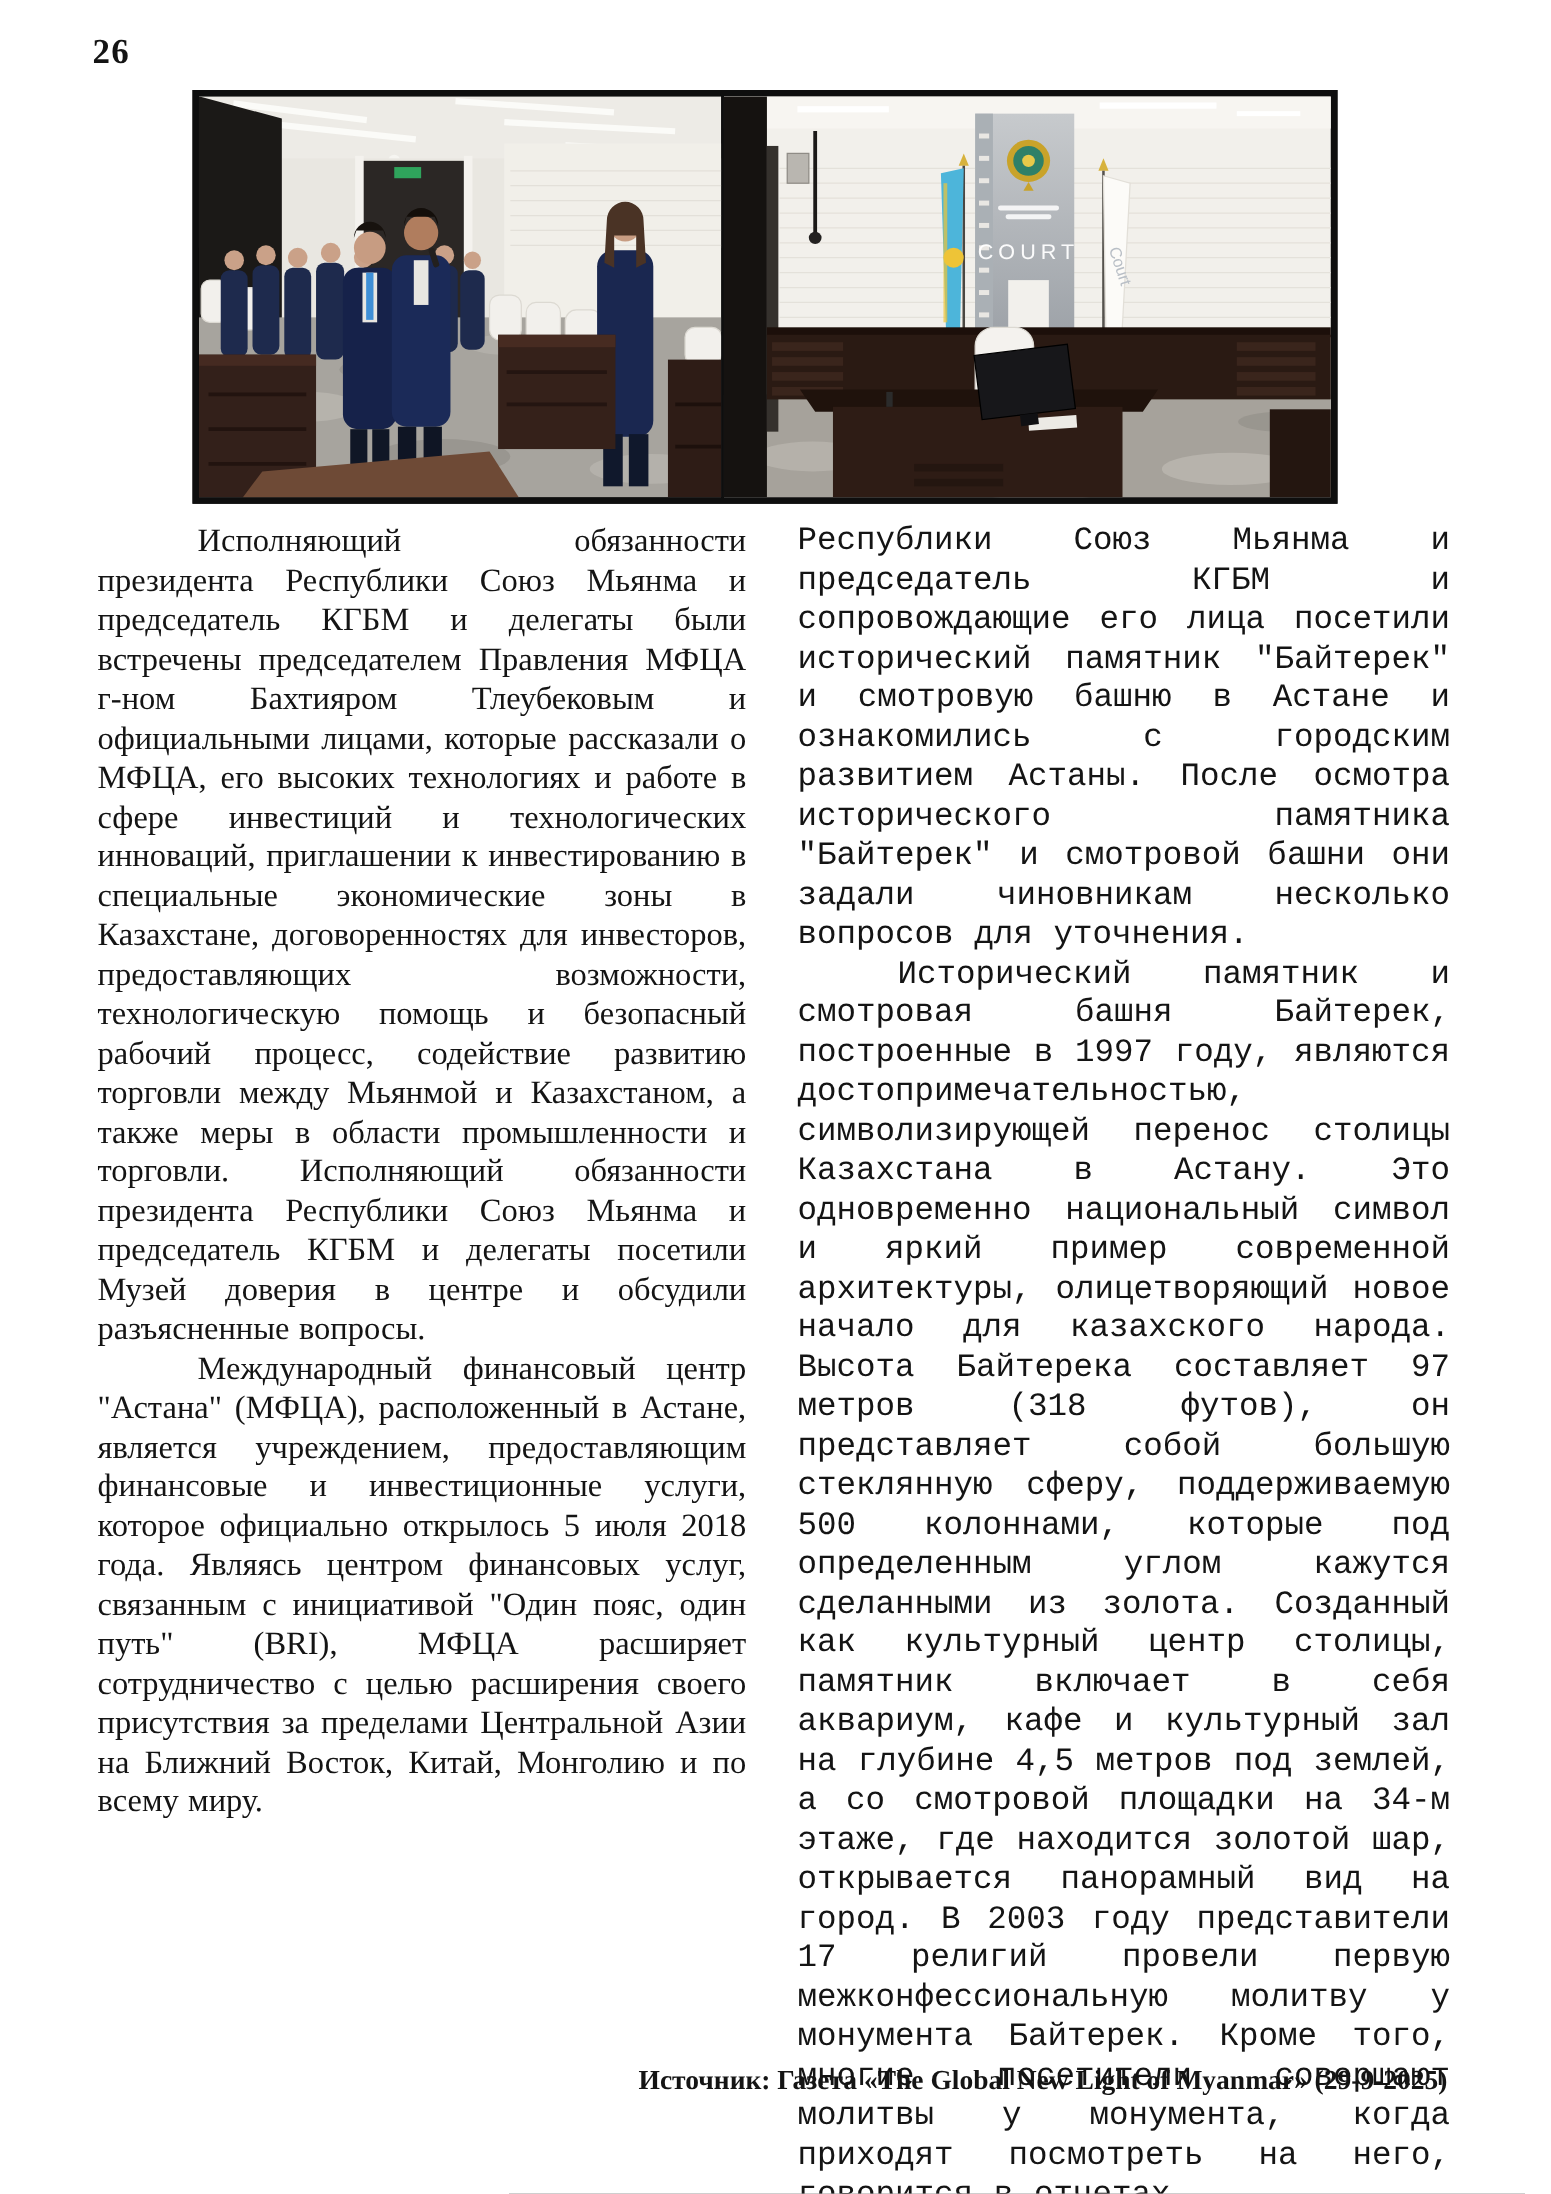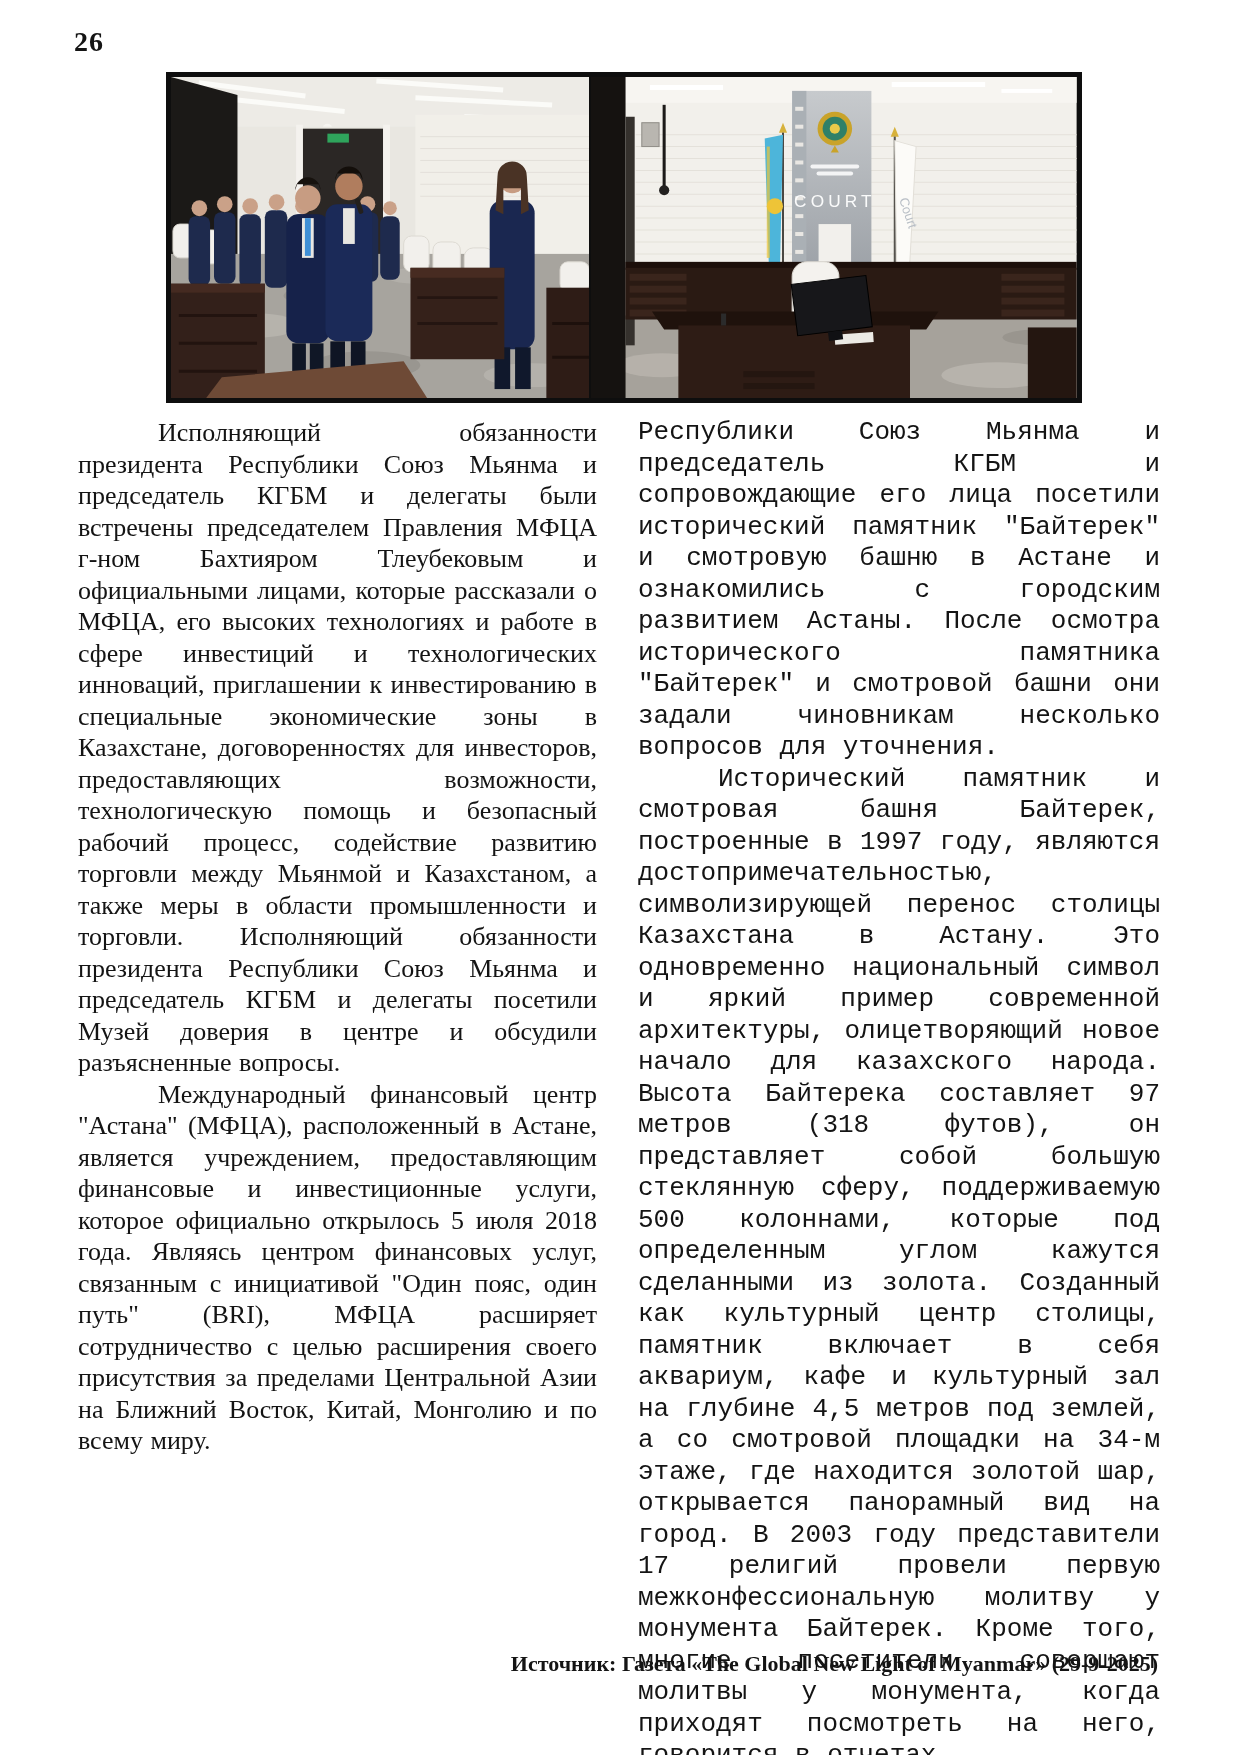--- a/index.html
+++ b/index.html
@@ -10,21 +10,21 @@
     font-family:"Liberation Serif", serif;
     color:#141414;
     overflow:hidden;
     margin:0 auto;
   }
   .page-number{
     position:absolute;left:74px;top:26px;
     font-size:28px;font-weight:bold;letter-spacing:1px;
   }
   .photo-strip{
-    position:absolute;left:166px;top:72px;
+    position:absolute;left:154px;top:72px;
     width:916px;height:331px;
     background:#0e0e0e;
     border:5px solid #0e0e0e;
     box-sizing:border-box;
     display:flex;
     margin:0;
   }
   .photo{height:100%;overflow:hidden;position:relative;}
   .photo svg{display:block;width:100%;height:100%;}
   .photo-left{width:46.4%;border-right:2px solid #0e0e0e;box-sizing:border-box;}

